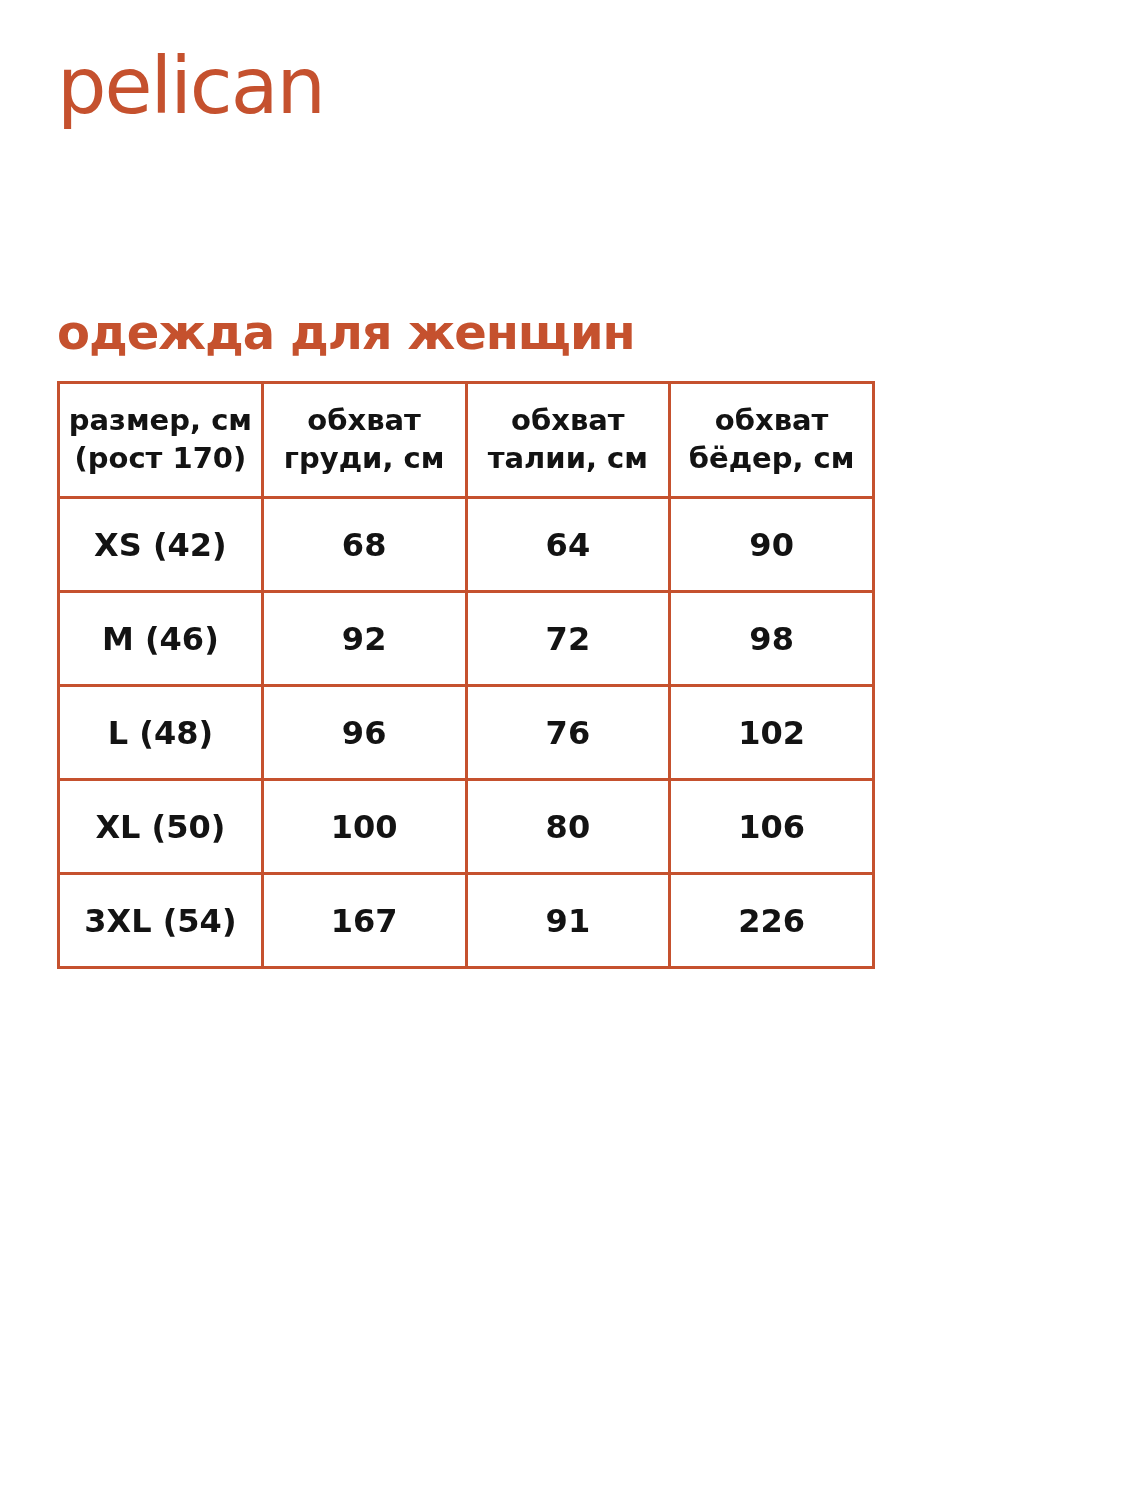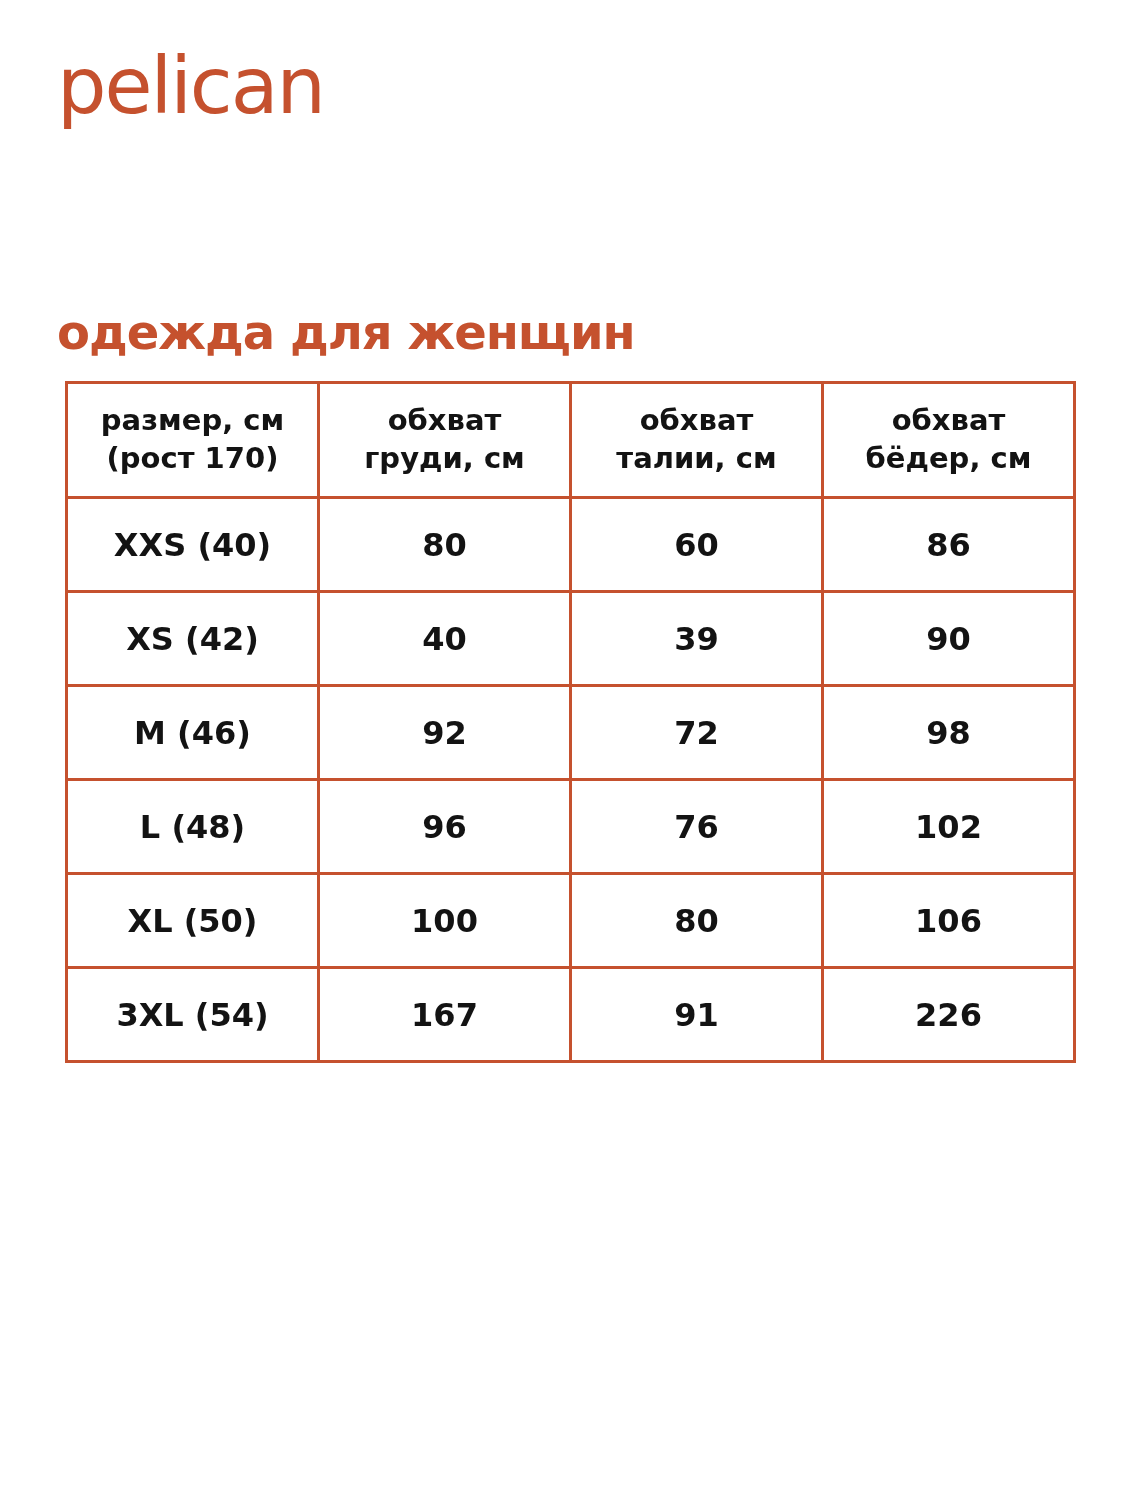--- a/index.html
+++ b/index.html
@@ -31,23 +31,23 @@
     top: 262px;
     font-size: 48px;
     font-weight: bold;
     letter-spacing: -1px;
     color: var(--accent);
     line-height: 1.1;
     margin-top: 44px;
   }
   table.size-table {
     position: absolute;
-    left: 65px;
+    left: 57px;
     top: 381px;
-    width: 1011px;
+    width: 818px;
     border-collapse: collapse;
     table-layout: fixed;
   }
   .size-table th, .size-table td {
     border: 3px solid var(--accent);
     text-align: center;
     vertical-align: middle;
     color: var(--text);
     font-weight: bold;
   }
@@ -77,29 +77,23 @@
       <th>обхват
 груди, см</th>
       <th>обхват
 талии, см</th>
       <th>обхват
 бёдер, см</th>
     </tr>
   </thead>
   <tbody>
     <tr>
-      <td>XXS (40)</td>
-      <td>80</td>
-      <td>60</td>
-      <td>86</td>
-    </tr>
-    <tr>
       <td>XS (42)</td>
-      <td>40</td>
-      <td>39</td>
+      <td>68</td>
+      <td>64</td>
       <td>90</td>
     </tr>
     <tr>
       <td>M (46)</td>
       <td>92</td>
       <td>72</td>
       <td>98</td>
     </tr>
     <tr>
       <td>L (48)</td>

